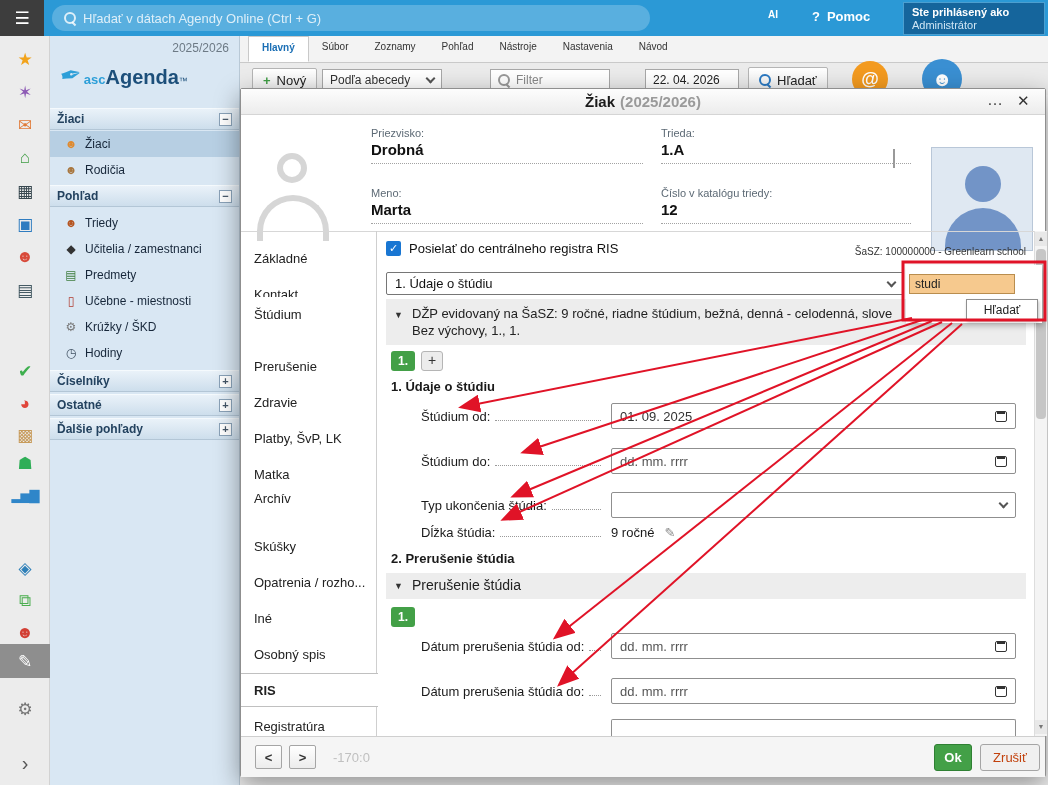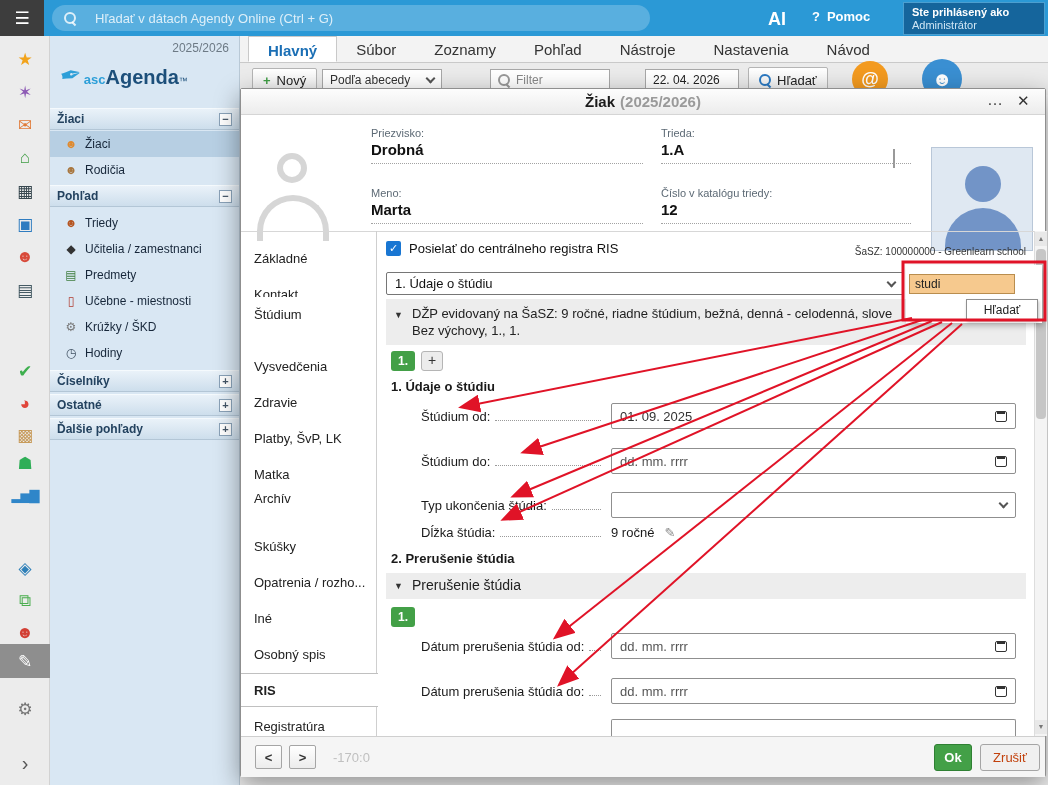--- a/index.html
+++ b/index.html
@@ -4,25 +4,25 @@
 <style>
   *{margin:0;padding:0;box-sizing:border-box}
   html,body{background:#9a9a9a}
   body{font-family:"Liberation Sans","DejaVu Sans",sans-serif}
   #screen{position:relative;width:1048px;height:785px;background:#f0f0f0;overflow:hidden}
   .abs{position:absolute}
 
   
   .topbar{left:0;top:0;width:1048px;height:36px;background:#2b99d6;z-index:5}
   .burger{left:0;top:0;width:44px;height:36px;background:#3d3d3d;color:#fff;display:flex;align-items:center;justify-content:center;font-size:17px;cursor:pointer}
-  .gsearch{left:52px;top:5px;width:598px;height:26px;background:rgba(255,255,255,.22);border-radius:13px;display:flex;align-items:center;color:rgba(255,255,255,.8);font-size:13px;padding:0 12px;gap:19px}
+  .gsearch{left:52px;top:5px;width:598px;height:26px;background:rgba(255,255,255,.22);border-radius:13px;display:flex;align-items:center;color:rgba(255,255,255,.8);font-size:13px;padding:0 12px;gap:7px}
   .mag{width:12px;height:12px;position:relative;display:inline-block;flex:none}
   .mag::before{content:"";position:absolute;left:0;top:0;width:8px;height:8px;border:2px solid currentColor;border-radius:50%}
   .mag::after{content:"";position:absolute;left:8px;top:9px;width:5px;height:2px;background:currentColor;transform:rotate(45deg);transform-origin:left center}
-  .ai{left:768px;top:9px;color:#fff;font-weight:bold;font-size:18px}
+  .ai{left:768px;top:9px;color:#fff;font-weight:bold;font-size:10px}
   .help{left:812px;top:9px;color:#fff;font-weight:bold;font-size:13px;display:flex;gap:7px;align-items:center;cursor:pointer}
   .loginbox{left:903px;top:2px;width:142px;height:33px;background:#15659c;border:1px solid #4c9fd0;padding:2px 8px;color:#fff;cursor:pointer}
   .loginbox .l1{font-size:11px;font-weight:bold;line-height:14px}
   .loginbox .l2{font-size:11px;color:#cfe6f5;line-height:13px}
 
   
   .rail{left:0;top:36px;width:50px;height:749px;background:#ececec;border-right:1px solid #d2d2d2;z-index:4}
   .ric{position:absolute;left:0;width:50px;height:30px;display:flex;align-items:center;justify-content:center;font-size:17px;cursor:pointer}
   .ric.active{background:#8e8e8e;color:#fff;height:34px}
   .c-star{color:#f2a31b}.c-wand{color:#8e5bb5}.c-mail{color:#e07b39}.c-home{color:#3f9d44}
@@ -40,21 +40,21 @@
   .logo .agenda{color:#1c4f7a;font-size:20px;font-weight:bold}
   .logo .tm{color:#1c4f7a;font-size:9px;vertical-align:super}
   .tsec{position:absolute;left:0;width:189px;height:22px;background:linear-gradient(#eaf2f9,#cddeec);border-top:1px solid #f5fafd;border-bottom:1px solid #b3c6d6;color:#23425f;font-weight:bold;font-size:12px;display:flex;align-items:center;padding:0 7px;cursor:pointer}
   .tsec .box{margin-left:auto;width:13px;height:13px;border:1px solid #8aa2b8;background:#fff;font-size:11px;line-height:11px;text-align:center;color:#456;cursor:pointer}
   .titem{position:absolute;left:0;width:189px;height:26px;display:flex;align-items:center;gap:7px;padding-left:14px;font-size:12px;color:#17273a;cursor:pointer}
   .titem.sel{background:#b7cfe3}
   .ticon{width:14px;text-align:center;font-size:12px;flex:none}
 
   
   .tabsrow{left:240px;top:36px;width:808px;height:27px;background:#f3f3f3;border-bottom:1px solid #c9c9c9;display:flex;align-items:stretch;padding-left:8px;z-index:3}
-  .tab{padding:5px 19px;font-size:15px;color:#333;cursor:pointer}
+  .tab{padding:5px 13px;font-size:10px;color:#333;cursor:pointer}
   .tab.active{background:#fff;border:1px solid #c9c9c9;border-bottom:1px solid #fff;color:#1b6fb5;font-weight:bold}
   .toolbar{left:240px;top:63px;width:808px;height:32px;background:#ebebeb;z-index:3}
   .tbtn{position:absolute;border:1px solid #b5b5b5;background:linear-gradient(#fff,#ededed);border-radius:2px;font-size:13px;color:#222;display:flex;align-items:center;gap:6px;padding:0 10px;cursor:pointer}
   .tsel{position:absolute;border:1px solid #a8a8a8;background:#fff;font-size:12px;color:#333;display:flex;align-items:center;padding:0 7px;cursor:pointer}
   .tinp{position:absolute;border:1px solid #a8a8a8;background:#fff;font-size:12px;color:#888;display:flex;align-items:center;gap:6px;padding:0 7px}
   .caret{margin-left:auto;width:7px;height:7px;border-right:2px solid #555;border-bottom:2px solid #555;transform:rotate(45deg);margin-bottom:3px;flex:none}
   .circ{position:absolute;border-radius:50%;display:flex;align-items:center;justify-content:center;color:#fff;cursor:pointer}
 
   
   .modal{left:240px;top:88px;width:806px;height:689px;background:#fff;border:1px solid #8f8f8f;box-shadow:0 8px 26px rgba(0,0,0,.4);border-radius:2px;z-index:10}
@@ -313,21 +313,21 @@
         <div class="b"></div>
       </div>
     </div>
 
     <div class="abs hr"></div>
     <div class="abs vr"></div>
 
     <div class="mnav" style="top:152px">Základné</div>
     <div class="mnav" style="top:188px">Kontakt</div>
     <div class="mnav" style="top:208px">Štúdium</div>
-    <div class="mnav" style="top:260px">Vysvedčenia</div>
+    <div class="mnav" style="top:260px">Prerušenie</div>
     <div class="mnav" style="top:296px">Zdravie</div>
     <div class="mnav" style="top:332px">Platby, ŠvP, LK</div>
     <div class="mnav" style="top:368px">Matka</div>
     <div class="mnav" style="top:392px">Archív</div>
     <div class="mnav" style="top:440px">Skúšky</div>
     <div class="mnav" style="top:476px">Opatrenia / rozho...</div>
     <div class="mnav" style="top:512px">Iné</div>
     <div class="mnav" style="top:548px">Osobný spis</div>
     <div class="mnav active" style="top:584px">RIS</div>
     <div class="mnav" style="top:620px">Registratúra</div>

